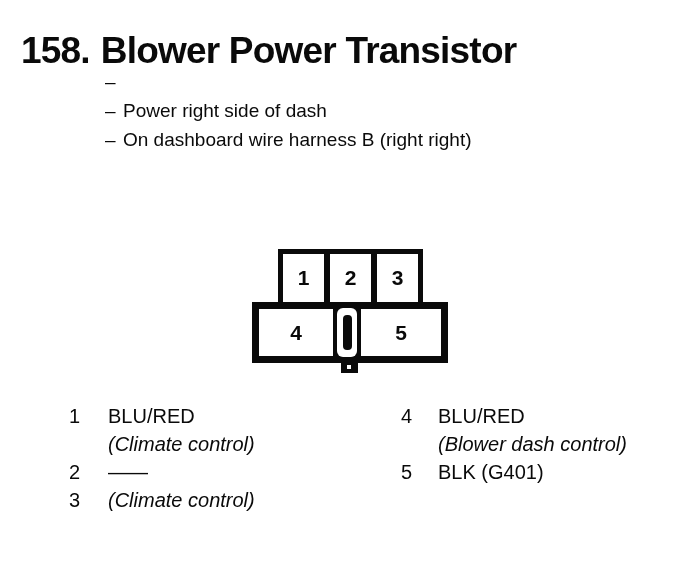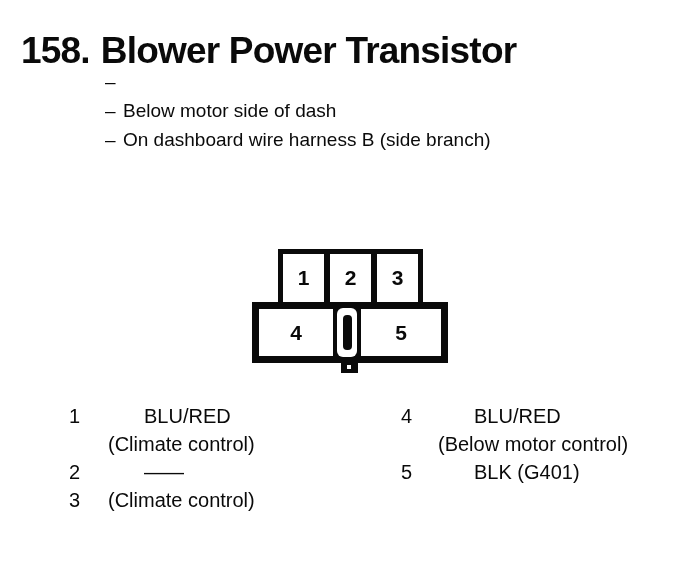--- a/index.html
+++ b/index.html
@@ -143,42 +143,42 @@
   }
   .legend-left  { left: 66px;  top: 402px; width: 300px; }
   .legend-right { left: 398px; top: 402px; width: 285px; }
   .legend-entry { display: flex; }
   .legend-pin {
     flex: none;
     padding-left: 3px;
   }
   .legend-left  .legend-pin { width: 39px; }
   .legend-right .legend-pin { width: 37px; }
-  .legend-wire { display: block; white-space: nowrap; margin-left: 36px; }
-  .legend-note { display: block; white-space: nowrap; }
+  .legend-wire { display: block; white-space: nowrap; }
+  .legend-note { display: block; white-space: nowrap; font-style: italic; }
   .legend-note:empty { display: none; }
 </style>
 </head>
 <body>
 
 <div class="title">
   <span class="item-number">158.</span><span>Blower Power Transistor</span>
 </div>
 
 <div class="details">
   <div class="detail-row">
     <span class="detail-dash">–</span>
   </div>
   <div class="detail-row">
     <span class="detail-dash">–</span>
-    <span>Below motor side of dash</span>
+    <span>Power right side of dash</span>
   </div>
   <div class="detail-row">
     <span class="detail-dash">–</span>
-    <span>On dashboard wire harness B (side branch)</span>
+    <span>On dashboard wire harness B (right right)</span>
   </div>
 </div>
 
 <div class="connector">
   <div class="top-row">
     <div class="pin-cell">
       <span class="pin-number">1</span>
     </div>
     <div class="pin-cell">
       <span class="pin-number">2</span>
@@ -226,21 +226,21 @@
       <span class="legend-note">(Climate control)</span>
     </span>
   </div>
 </div>
 
 <div class="legend-col legend-right">
   <div class="legend-entry">
     <span class="legend-pin">4</span>
     <span class="legend-text">
       <span class="legend-wire">BLU/RED</span>
-      <span class="legend-note">(Below motor control)</span>
+      <span class="legend-note">(Blower dash control)</span>
     </span>
   </div>
   <div class="legend-entry">
     <span class="legend-pin">5</span>
     <span class="legend-text">
       <span class="legend-wire">BLK (G401)</span>
 
     </span>
   </div>
 </div>

